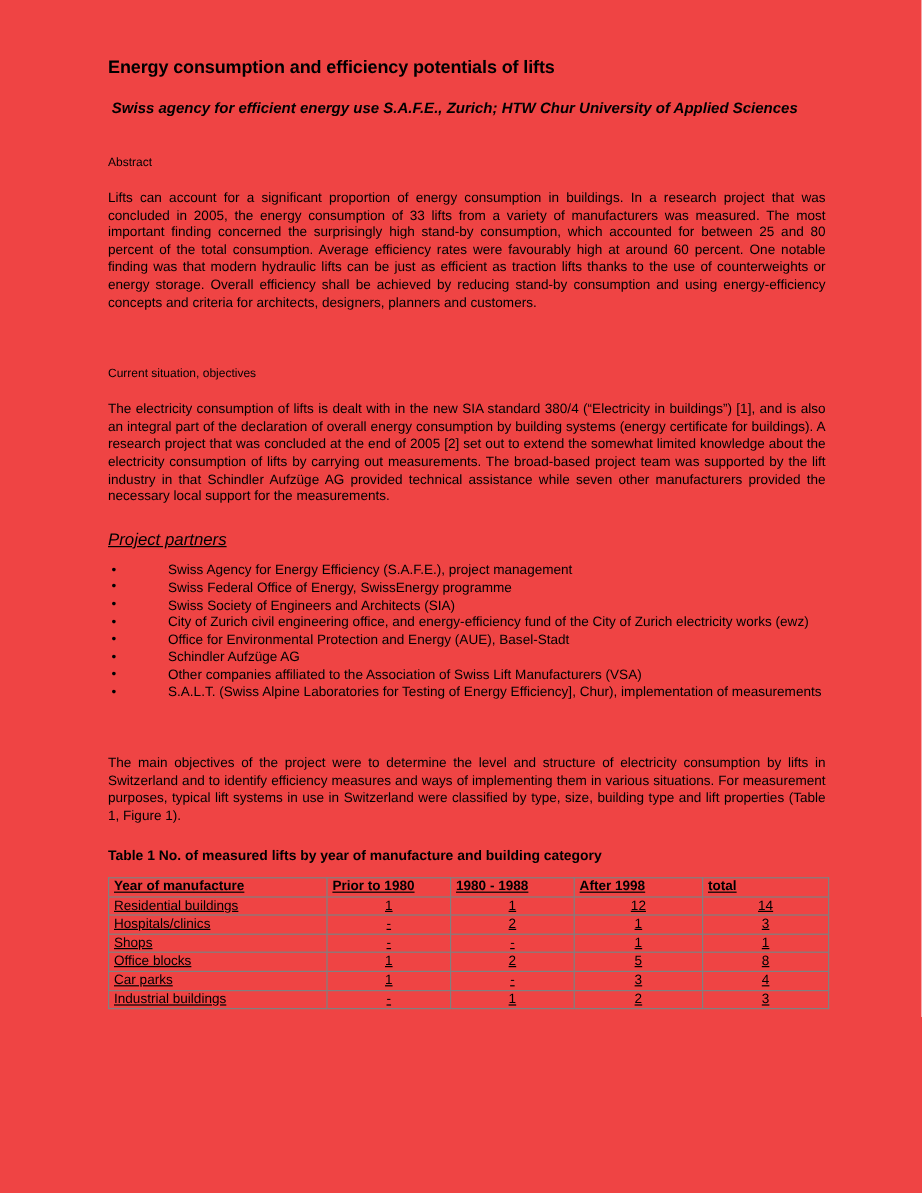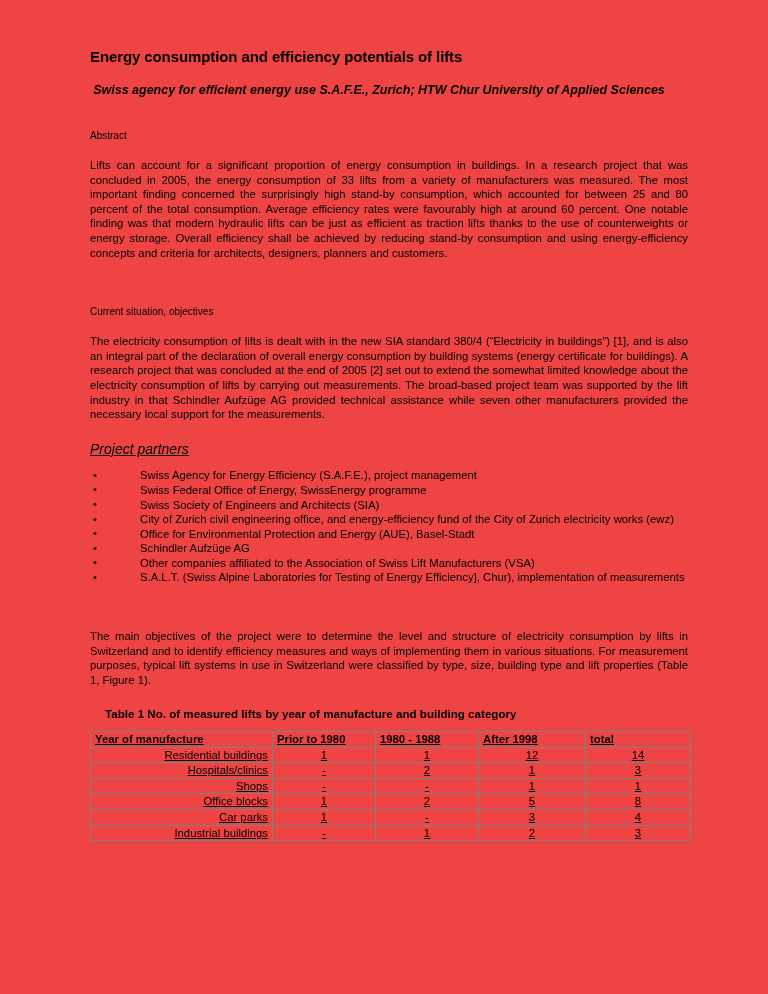--- a/index.html
+++ b/index.html
@@ -86,21 +86,21 @@
     position: absolute;
     left: 3px;
     top: -0.5px;
     font-size: 11.3px;
     line-height: 14.6px;
   }
   .table-caption {
     font-size: 11.6px;
     font-weight: bold;
     line-height: 14.6px;
-    margin: 0 0 9px 15px;
+    margin: 0 0 9px 0;
   }
   table.lifts {
     border-collapse: collapse;
     width: 600px;
     table-layout: fixed;
     font-size: 11.3px;
     text-decoration: underline;
   }
   table.lifts th,
   table.lifts td {
@@ -111,21 +111,21 @@
     font-weight: normal;
     vertical-align: middle;
     overflow: hidden;
     white-space: nowrap;
   }
   table.lifts thead th {
     font-weight: bold;
     text-align: left;
   }
   table.lifts td.label {
-    text-align: right;
+    text-align: left;
   }
   table.lifts td.num {
     text-align: center;
   }
   table.lifts col.c0 { width: 182px; }
   table.lifts col.c1 { width: 103px; }
   table.lifts col.c2 { width: 103px; }
   table.lifts col.c3 { width: 107px; }
   table.lifts col.c4 { width: 105px; }
 </style>

